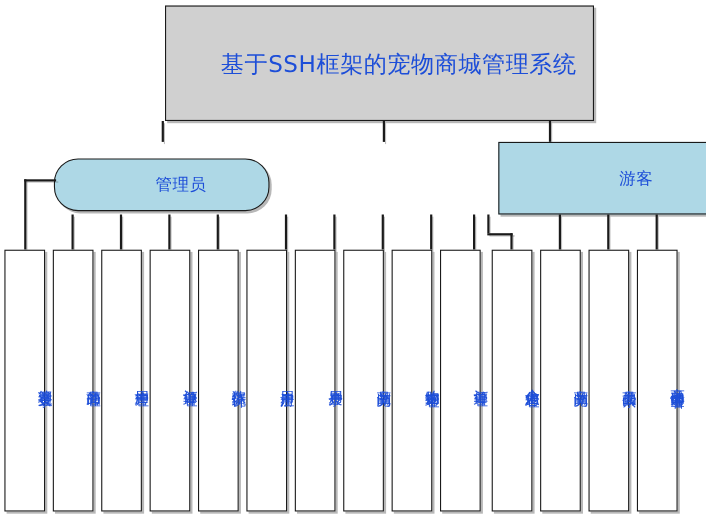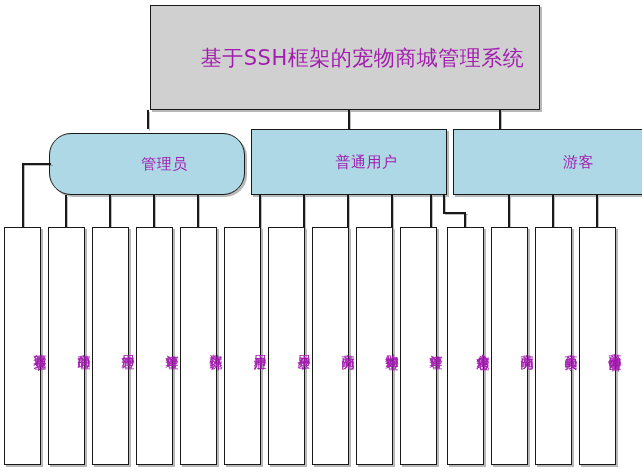--- a/index.html
+++ b/index.html
@@ -19,21 +19,21 @@
   .node {
     position: absolute;
     box-sizing: border-box;
     border: 1.5px solid #1a1a1a;
     background: #ffffff;
     box-shadow: 2px 2px 0 rgba(0,0,0,0.28);
     display: flex;
     align-items: center;
     justify-content: center;
     text-align: center;
-    color: #a21caf;
+    color: #1d4ed8;
     padding-left: 35px;
   }
   .node.root {
     background: #d0d0d0;
     font-size: 21px;
     letter-spacing: 0.5px;
   }
   .node.role {
     background: #aed8e6;
     font-size: 15px;
@@ -72,25 +72,22 @@
 <div id="canvas">
 
   <div class="node root" style="left:150px; top:5px; width:390px; height:105px;">
     <span>基于SSH框架的宠物商城管理系统</span>
   </div>
 
   <div class="conn v" style="left:147px; top:110px; height:19px;"></div>
   <div class="conn v" style="left:348px; top:110px; height:19px;"></div>
   <div class="conn v" style="left:499px; top:110px; height:19px;"></div>
 
-  <div class="node role" style="left:49px; top:133px; width:196px; height:62px;border-radius:22px;">
+  <div class="node role" style="left:49px; top:144px; width:196px; height:48px;border-radius:22px;">
     <span>管理员</span>
-  </div>
-  <div class="node role" style="left:251px; top:129px; width:196px; height:66px;">
-    <span>普通用户</span>
   </div>
   <div class="node role" style="left:453px; top:129px; width:216px; height:66px;">
     <span>游客</span>
   </div>
 
   <div class="conn h" style="left:22px; top:163px; width:29px;"></div>
   <div class="conn v" style="left:22px; top:163px; height:64px;"></div>
 
   <div class="conn v" style="left:65px; top:195px; height:32px;"></div>
   <div class="conn v" style="left:109px; top:195px; height:32px;"></div>

